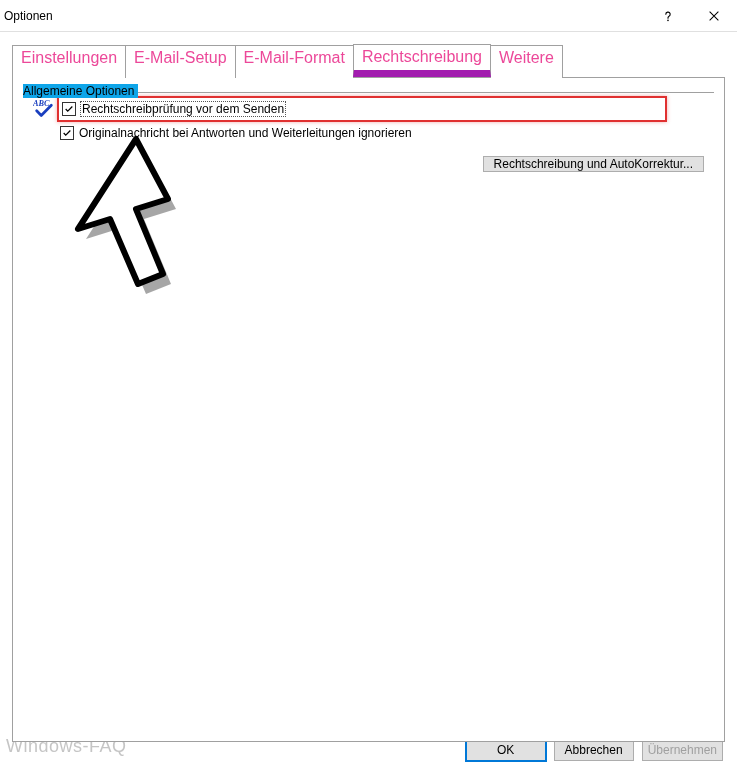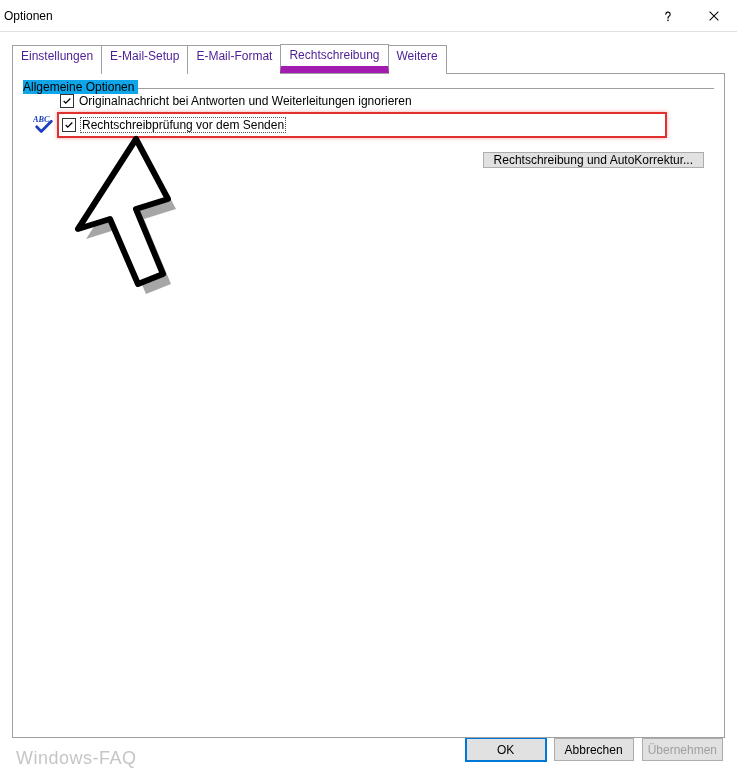--- a/index.html
+++ b/index.html
@@ -35,25 +35,25 @@
     .tabs {
       display: flex;
       position: relative;
       z-index: 2;
     }
     .tab {
       border: 1px solid #a0a0a0;
       border-bottom: none;
       padding: 3px 8px;
       background: #fff;
-      font-size: 12px;
+      font-size: 16px;
       margin-right: -1px;
       position: relative;
       top: 1px;
-      color: #4c1d95;
+      color: #ec4899;
       cursor: default;
       white-space: nowrap;
     }
     .tab.active {
       background: #fff;
       border-bottom: 7px solid #a21caf;
       z-index: 3;
       top: 0;
       padding-top: 3px;
       padding-bottom: 4px;
@@ -137,24 +137,24 @@
       padding: 3px 10px;
       height: 16px;
     }
     .footer {
       position: absolute;
       bottom: 12px; right: 14px;
       display: flex; gap: 8px;
     }
     .watermark {
       position: absolute;
-      bottom: 0; left: 0;
+      bottom: 12px; left: 0;
       font-size: 18px;
       color: #b7b7b7;
-      padding: 4px 16px;
+      padding: 4px 6px;
       opacity: .8;
       letter-spacing: .5px;
     }
     .cursor-overlay {
       position: absolute;
       left: 60px; top: 130px;
       pointer-events: none;
       z-index: 50;
     }
     .cursor-overlay svg { width: 160px; height: 170px; }
@@ -184,47 +184,47 @@
     <div class="tab">Einstellungen</div>
     <div class="tab">E-Mail-Setup</div>
     <div class="tab">E-Mail-Format</div>
     <div class="tab active">Rechtschreibung</div>
     <div class="tab">Weitere</div>
   </div>
 
   <div class="tabpanel">
     <div class="groupbox">
       <span class="legend">Allgemeine Optionen</span>
-
-      <div class="row" style="padding-left:26px; margin-left:3px; margin-top:2px;">
-        <span class="checkbox">
-          <svg viewBox="0 0 12 12">
-              <path d="M2 6l2.5 2.5L10 3" fill="none" stroke="#000" stroke-width="1.5"></path>
-            </svg>
-        </span>
-        <span class="chklabel">Originalnachricht bei Antworten und Weiterleitungen ignorieren</span>
-      </div>
 
       <div class="row">
         <span class="abc-icon">
           <svg viewBox="0 0 24 24">
             <text x="0" y="9" font-size="9" font-family="Segoe UI" font-weight="700" font-style="italic" fill="#1a3fbf">ABC</text>
             <path d="M4 14l5 5L20 8" fill="none" stroke="#1a3fbf" stroke-width="3" stroke-linecap="round" stroke-linejoin="round"></path>
           </svg>
         </span>
         <div class="highlight-box">
           <span class="checkbox">
             <svg viewBox="0 0 12 12">
                 <path d="M2 6l2.5 2.5L10 3" fill="none" stroke="#000" stroke-width="1.5"></path>
               </svg>
           </span>
           <span class="chklabel dotted-label">Rechtschreibprüfung vor dem Senden</span>
         </div>
       </div>
 
+      <div class="row" style="padding-left:26px; margin-left:3px; margin-top:2px;">
+        <span class="checkbox">
+          <svg viewBox="0 0 12 12">
+              <path d="M2 6l2.5 2.5L10 3" fill="none" stroke="#000" stroke-width="1.5"></path>
+            </svg>
+        </span>
+        <span class="chklabel">Originalnachricht bei Antworten und Weiterleitungen ignorieren</span>
+      </div>
+
       <button class="btn btn-autocorrect">Rechtschreibung und AutoKorrektur...</button>
     </div>
   </div>
 </div>
 
 <div class="footer">
   <button class="btn default">OK</button>
   <button class="btn">Abbrechen</button>
   <button class="btn disabled">Übernehmen</button>
 </div>

